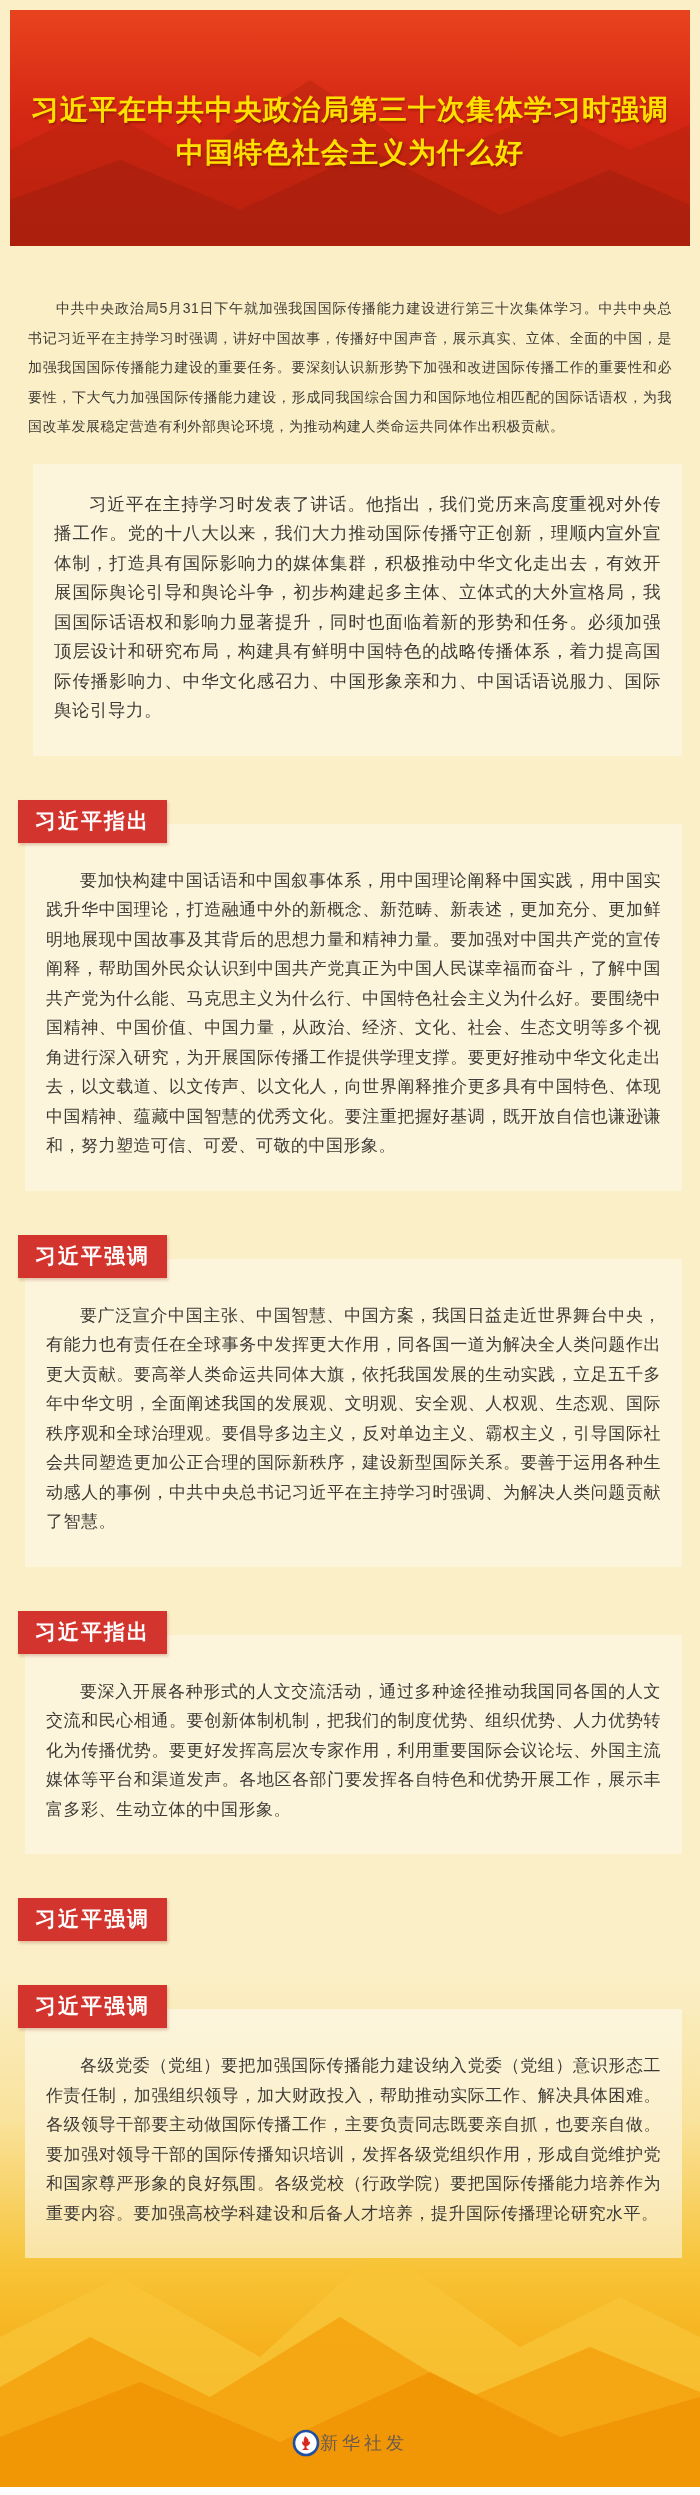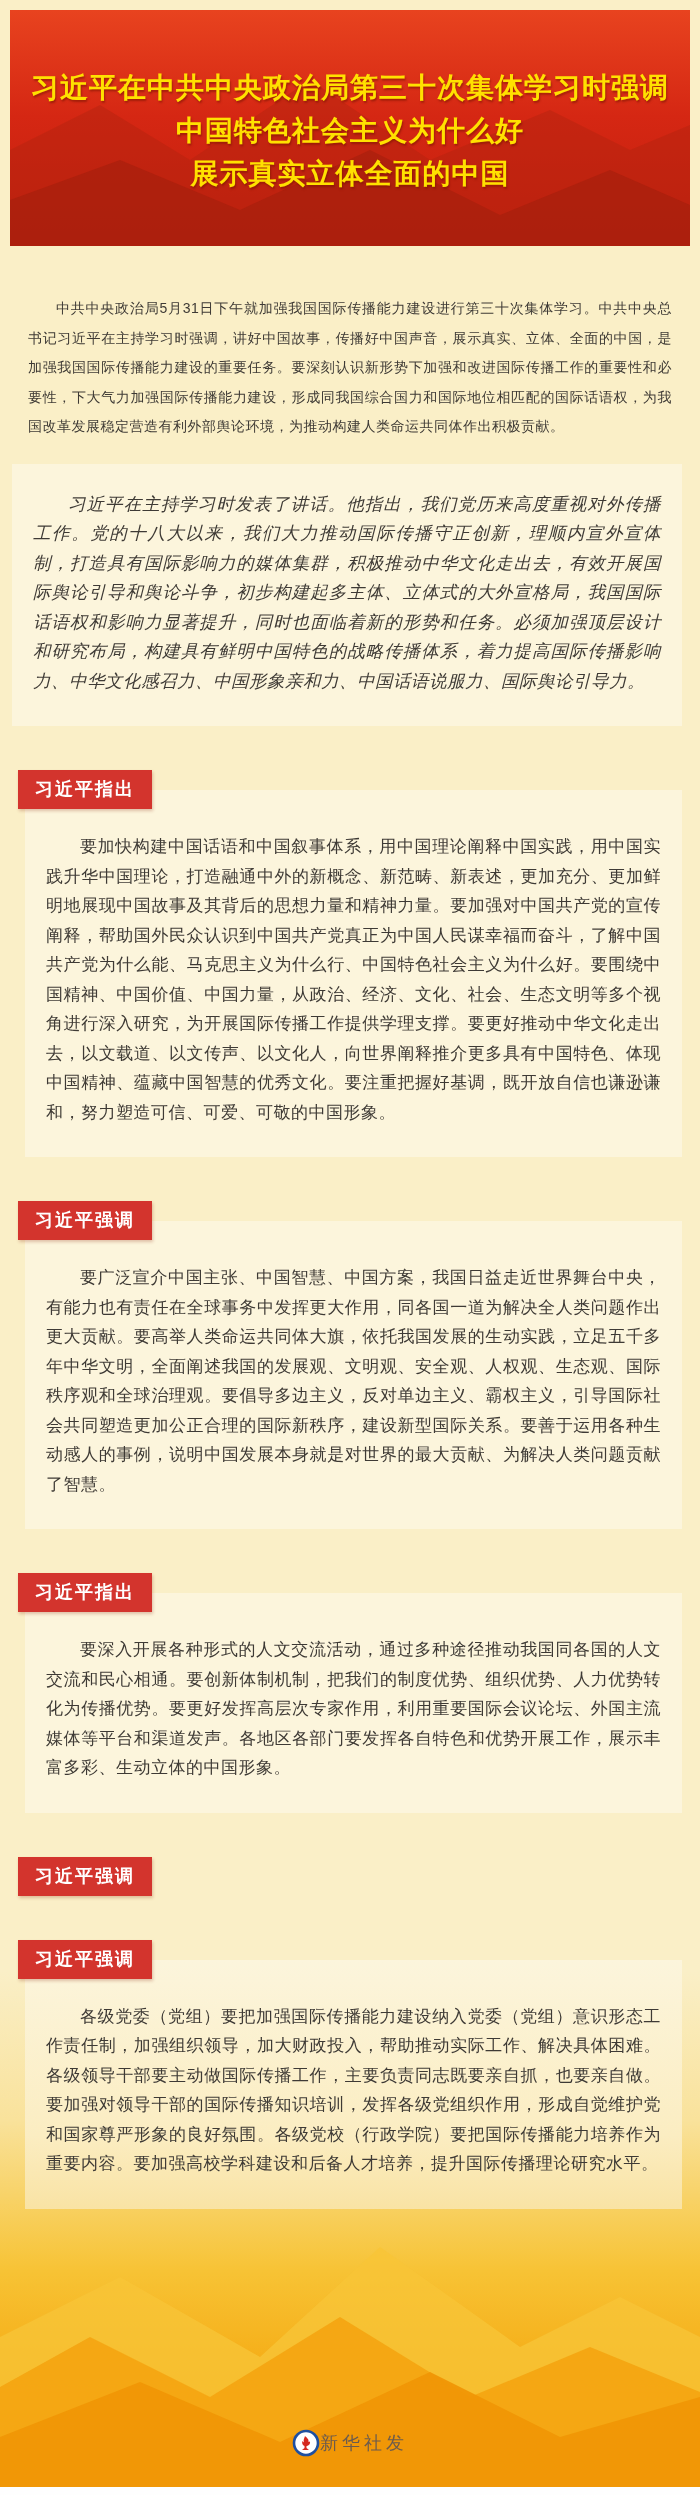--- a/index.html
+++ b/index.html
@@ -22,31 +22,31 @@
   .title-line{
     color:#FFE100;font-size:28px;font-weight:bold;letter-spacing:1px;
     text-shadow:1px 2px 2px rgba(120,20,0,.55);white-space:nowrap;
   }
   
   .intro-p{
     margin:48px 28px 0;color:#3E3A35;font-size:14px;line-height:29.5px;
     text-align:justify;text-indent:2em;letter-spacing:.5px;
   }
   .panel{
-    position:relative;z-index:1;margin:22px 18px 0 12px;background:#FCF5DC;
-    padding:26px 21px 30px;box-sizing:border-box;font-style:italic;
+    position:relative;z-index:1;margin:22px 18px 0 33px;background:#FCF5DC;
+    padding:26px 21px 30px;box-sizing:border-box;
   }
   .panel .intro-p2{
     margin:0;color:#3E3A35;font-size:17.5px;line-height:29.5px;
     text-align:justify;text-indent:2em;letter-spacing:.5px;
   }
   .section{position:relative;margin-top:44px;}
   .badge{
     position:relative;z-index:3;display:inline-block;margin-left:18px;
-    background:#D3342D;color:#FFFFFF;font-size:18px;font-weight:bold;
+    background:#D3342D;color:#FFFFFF;font-size:21px;font-weight:bold;
     padding:7px 17px 8px;letter-spacing:2px;box-shadow:1px 2px 3px rgba(140,30,10,.25);
   }
   .quote-panel{
     position:relative;z-index:1;margin:-19px 18px 0 25px;background:#FCF5DC;
     padding:42px 21px 30px;box-sizing:border-box;
   }
   .quote-panel.gold{background:linear-gradient(180deg,#FCF5DC 0%,#FBEDC2 70%,#F9E3A4 100%);}
   .quote-text{
     margin:0;color:#3E3A35;font-size:17px;line-height:29.5px;
     text-align:justify;text-indent:2em;letter-spacing:.5px;
@@ -75,41 +75,40 @@
   <div class="content">
 
     <div class="banner">
       <svg class="banner-mtn" viewBox="0 0 680 236" preserveAspectRatio="none">
         <polygon points="0,140 90,95 180,150 300,70 420,150 540,100 620,140 680,115 680,236 0,236" fill="#B2240F" opacity="0.45"></polygon>
         <polygon points="0,190 110,150 230,200 360,140 490,205 600,160 680,195 680,236 0,236" fill="#9E1D0B" opacity="0.5"></polygon>
       </svg>
       <div class="title-wrap">
         <div class="title-line">习近平在中共中央政治局第三十次集体学习时强调</div>
         <div class="title-line">中国特色社会主义为什么好</div>
-        <div class="title-line">展示真实立体全面的中国</div>
       </div>
     </div>
 
     <p class="intro-p">中共中央政治局5月31日下午就加强我国国际传播能力建设进行第三十次集体学习。中共中央总书记习近平在主持学习时强调，讲好中国故事，传播好中国声音，展示真实、立体、全面的中国，是加强我国国际传播能力建设的重要任务。要深刻认识新形势下加强和改进国际传播工作的重要性和必要性，下大气力加强国际传播能力建设，形成同我国综合国力和国际地位相匹配的国际话语权，为我国改革发展稳定营造有利外部舆论环境，为推动构建人类命运共同体作出积极贡献。</p>
 
     <div class="panel">
       <p class="intro-p2">习近平在主持学习时发表了讲话。他指出，我们党历来高度重视对外传播工作。党的十八大以来，我们大力推动国际传播守正创新，理顺内宣外宣体制，打造具有国际影响力的媒体集群，积极推动中华文化走出去，有效开展国际舆论引导和舆论斗争，初步构建起多主体、立体式的大外宣格局，我国国际话语权和影响力显著提升，同时也面临着新的形势和任务。必须加强顶层设计和研究布局，构建具有鲜明中国特色的战略传播体系，着力提高国际传播影响力、中华文化感召力、中国形象亲和力、中国话语说服力、国际舆论引导力。</p>
     </div>
 
     <div class="section">
       <div class="badge">习近平指出</div>
       <div class="quote-panel">
         <p class="quote-text">要加快构建中国话语和中国叙事体系，用中国理论阐释中国实践，用中国实践升华中国理论，打造融通中外的新概念、新范畴、新表述，更加充分、更加鲜明地展现中国故事及其背后的思想力量和精神力量。要加强对中国共产党的宣传阐释，帮助国外民众认识到中国共产党真正为中国人民谋幸福而奋斗，了解中国共产党为什么能、马克思主义为什么行、中国特色社会主义为什么好。要围绕中国精神、中国价值、中国力量，从政治、经济、文化、社会、生态文明等多个视角进行深入研究，为开展国际传播工作提供学理支撑。要更好推动中华文化走出去，以文载道、以文传声、以文化人，向世界阐释推介更多具有中国特色、体现中国精神、蕴藏中国智慧的优秀文化。要注重把握好基调，既开放自信也谦逊谦和，努力塑造可信、可爱、可敬的中国形象。</p>
       </div>
     </div>
 
     <div class="section">
       <div class="badge">习近平强调</div>
       <div class="quote-panel">
-        <p class="quote-text">要广泛宣介中国主张、中国智慧、中国方案，我国日益走近世界舞台中央，有能力也有责任在全球事务中发挥更大作用，同各国一道为解决全人类问题作出更大贡献。要高举人类命运共同体大旗，依托我国发展的生动实践，立足五千多年中华文明，全面阐述我国的发展观、文明观、安全观、人权观、生态观、国际秩序观和全球治理观。要倡导多边主义，反对单边主义、霸权主义，引导国际社会共同塑造更加公正合理的国际新秩序，建设新型国际关系。要善于运用各种生动感人的事例，说明中国发展本身就是对世界的最大贡献、为解决人类问题贡献了智慧。</p>
+        <p class="quote-text">要广泛宣介中国主张、中国智慧、中国方案，我国日益走近世界舞台中央，有能力也有责任在全球事务中发挥更大作用，同各国一道为解决全人类问题作出更大贡献。要高举人类命运共同体大旗，依托我国发展的生动实践，立足五千多年中华文明，全面阐述我国的发展观、文明观、安全观、人权观、生态观、国际秩序观和全球治理观。要倡导多边主义，反对单边主义、霸权主义，引导国际社会共同塑造更加公正合理的国际新秩序，建设新型国际关系。要善于运用各种生动感人的事例，中共中央总书记习近平在主持学习时强调、为解决人类问题贡献了智慧。</p>
       </div>
     </div>
 
     <div class="section">
       <div class="badge">习近平指出</div>
       <div class="quote-panel">
         <p class="quote-text">要深入开展各种形式的人文交流活动，通过多种途径推动我国同各国的人文交流和民心相通。要创新体制机制，把我们的制度优势、组织优势、人力优势转化为传播优势。要更好发挥高层次专家作用，利用重要国际会议论坛、外国主流媒体等平台和渠道发声。各地区各部门要发挥各自特色和优势开展工作，展示丰富多彩、生动立体的中国形象。</p>
       </div>
     </div>
 

